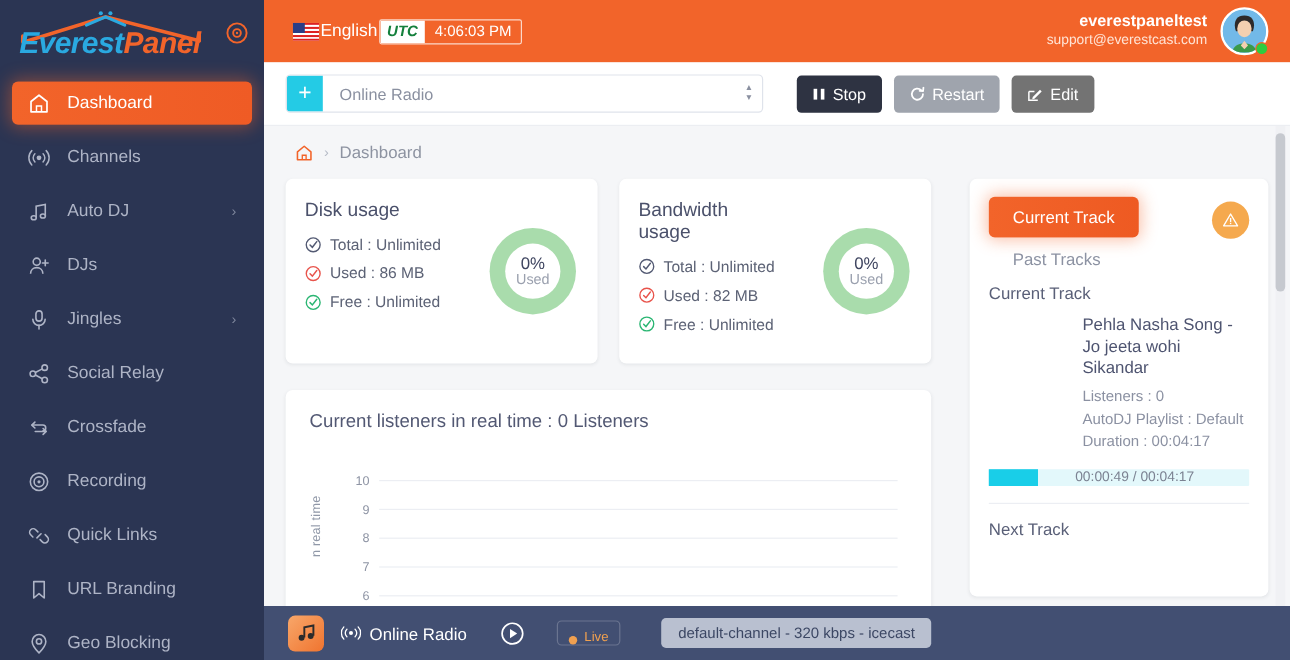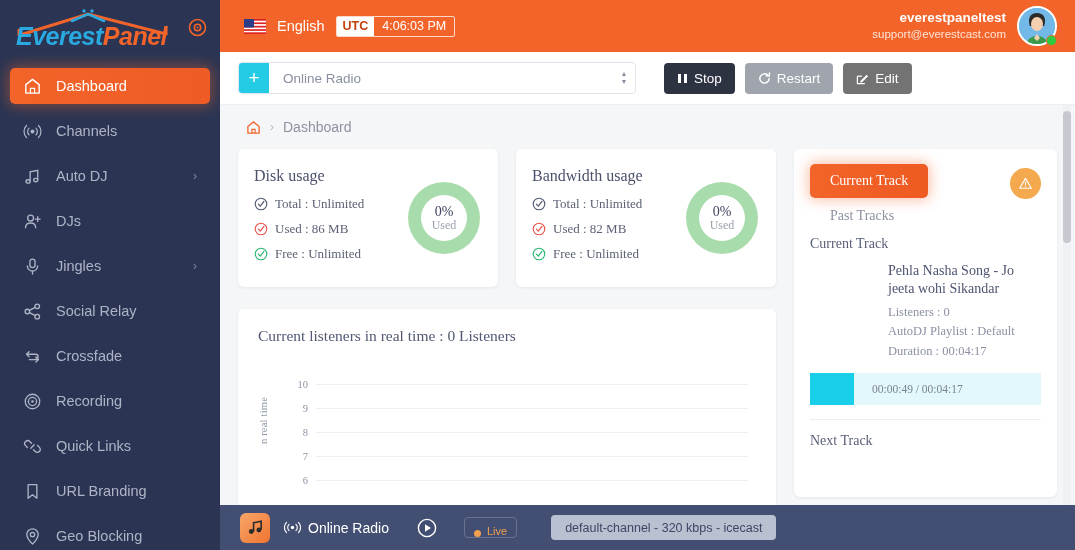--- a/index.html
+++ b/index.html
@@ -65,31 +65,31 @@
 
   
   .right { flex: 1; display: flex; flex-direction: column; position: relative; }
 
   
   .topbar {
     height: 52px; background: #f2642a;
     display: flex; align-items: center; justify-content: space-between;
     padding: 0 18px 0 24px; flex: 0 0 52px;
   }
-  .tb-left { display: flex; align-items: center; gap: 11px; }
+  .tb-left { display: flex; align-items: center; gap: 1px; }
   .flag { width: 22px; height: 15px; border-radius: 2px; display: block; }
   .lang { color: #fff; font-size: 14.5px; }
   .clockbox {
     display: flex; align-items: stretch; height: 21px;
     border: 1px solid rgba(255,255,255,0.75); border-radius: 2px;
     overflow: hidden; font-size: 12.5px;
   }
   .clock-utc {
-    background: #fff; color: #c2410c; padding: 0 6px;
-    display: flex; align-items: center; font-weight: 600;
+    background: #fff; color: #15803d; padding: 0 6px;
+    display: flex; align-items: center; font-weight: 600; font-style: italic;
   }
   .clock-time {
     color: #fff; padding: 0 8px; display: flex; align-items: center;
   }
   .tb-right { display: flex; align-items: center; gap: 11px; }
   .user-txt { text-align: right; line-height: 1.25; }
   .user-name { color: #fff; font-size: 13.5px; font-weight: bold; }
   .user-mail { color: #ffe4d6; font-size: 11.5px; }
   .avatar {
     width: 40px; height: 40px; border-radius: 50%;
@@ -145,21 +145,21 @@
     flex: 1; background: #f5f6f8; position: relative;
     overflow: hidden; padding: 0 18px;
   }
   .crumb {
     display: flex; align-items: center; gap: 9px;
     height: 44px; padding-left: 8px;
   }
   .crumb-sep { color: #b6bbc7; font-size: 12px; }
   .crumb-txt { color: #8d93a1; font-size: 14px; }
 
-  .row { display: flex; gap: 18px; align-items: flex-start; font-family: Liberation Serif, serif; }
+  .row { display: flex; gap: 32px; align-items: flex-start; }
   .col-left { width: 538px; flex: 0 0 538px; }
   .card {
     background: #fff; border-radius: 6px;
     box-shadow: 0 1px 3px rgba(40,45,70,0.08);
   }
   .stat-row { display: flex; gap: 18px; }
   .stat-card { flex: 1; padding: 18px 16px 16px 16px; position: relative; min-height: 115px; }
   .stat-title {
     font-size: 16px; color: #4b516b; margin-bottom: 11px;
     max-width: 120px; line-height: 1.15;
@@ -226,22 +226,22 @@
   }
   .sec-title { font-size: 14px; color: #5a6078; margin: 8px 0 10px 0; }
   .track-block { display: flex; }
   .track-thumb { width: 78px; flex: 0 0 78px; }
   .track-info { flex: 1; }
   .track-name {
     font-size: 14px; color: #4e5470; line-height: 1.28; margin-bottom: 5px;
   }
   .track-meta { font-size: 12.5px; color: #8b91a2; line-height: 1.55; }
   .progress {
-    margin-top: 12px; height: 32px; background: #e3f8fb;
-    display: flex; align-items: center; position: relative; border-radius: 1px;
+    margin-top: 12px; height: 14px; background: #e3f8fb;
+    display: flex; align-items: center; position: relative; border-radius: 1px; padding-left: 10px;
   }
   .progress-fill { position: absolute; left:0; top:0; bottom:0; width: 19%; background: #19cee8; }
   .progress-txt {
     position: relative; z-index: 2; font-size: 11.5px; color: #7b8292;
     margin-left: 62px;
   }
   .divider { height:1px; background:#eceef3; margin: 14px 0 0 0; }
   .next-title { font-size: 14px; color: #5a6078; margin: 13px 0 10px 0; }
 
   

